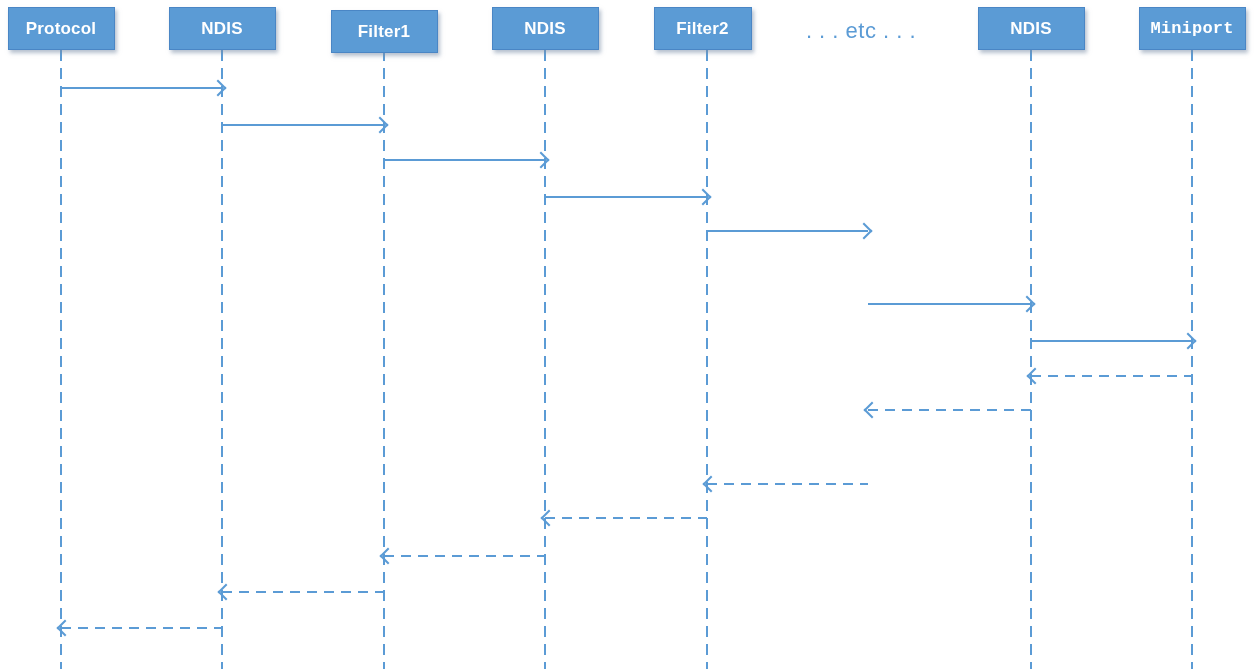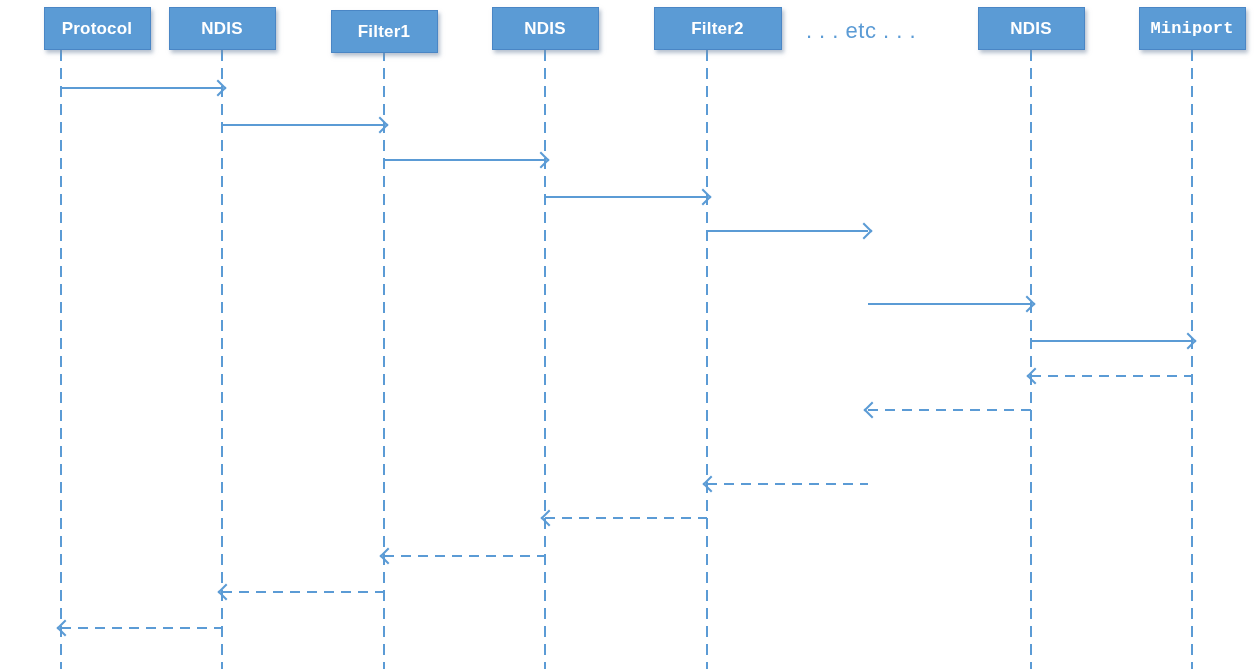--- a/index.html
+++ b/index.html
@@ -132,33 +132,33 @@
         <div class="head left"></div>
       </div>
       <div class="msg dashed" style="left: 222px; width: 162px; top: 591px;">
         <div class="head left"></div>
       </div>
       <div class="msg dashed" style="left: 61px; width: 161px; top: 627px;">
         <div class="head left"></div>
       </div>
     </div>
   <div id="actors">
-      <div class="actor-box" style="left: 7.5px; top: 7px; width: 107px; height: 43px; margin-left: 36px;">
+      <div class="actor-box" style="left: 7.5px; top: 7px; width: 107px; height: 43px;">
         <span>Protocol</span>
       </div>
       <div class="actor-box" style="left: 168.5px; top: 7px; width: 107px; height: 43px;">
         <span>NDIS</span>
       </div>
       <div class="actor-box" style="left: 330.5px; top: 10px; width: 107px; height: 43px;">
         <span>Filter1</span>
       </div>
       <div class="actor-box" style="left: 491.5px; top: 7px; width: 107px; height: 43px;">
         <span>NDIS</span>
       </div>
-      <div class="actor-box" style="left: 653.5px; top: 7px; width: 128px; height: 43px;">
+      <div class="actor-box" style="left: 653.5px; top: 7px; width: 98px; height: 43px;">
         <span>Filter2</span>
       </div>
       <div class="actor-box" style="left: 977.5px; top: 7px; width: 107px; height: 43px;">
         <span>NDIS</span>
       </div>
       <div class="actor-box" style="left: 1138.5px; top: 7px; width: 107px; height: 43px; font-family: Liberation Mono, monospace;">
         <span>Miniport</span>
       </div>
     </div>
   <div class="etc" style="left: 786px; top: 18px;">. . . etc . . .</div>

